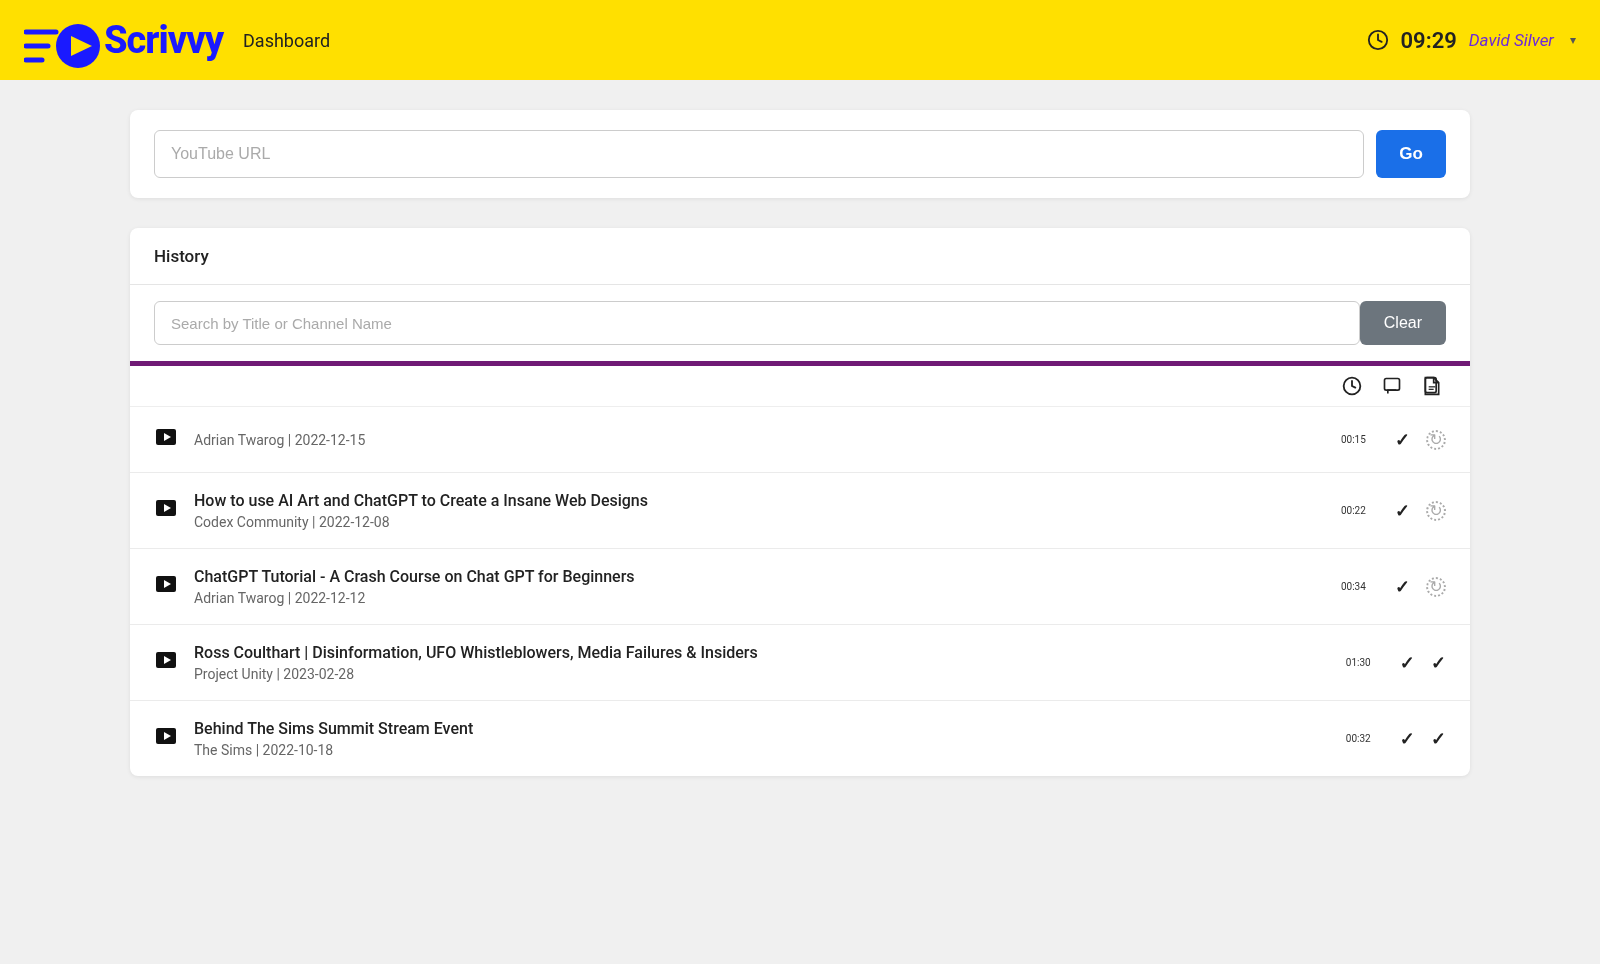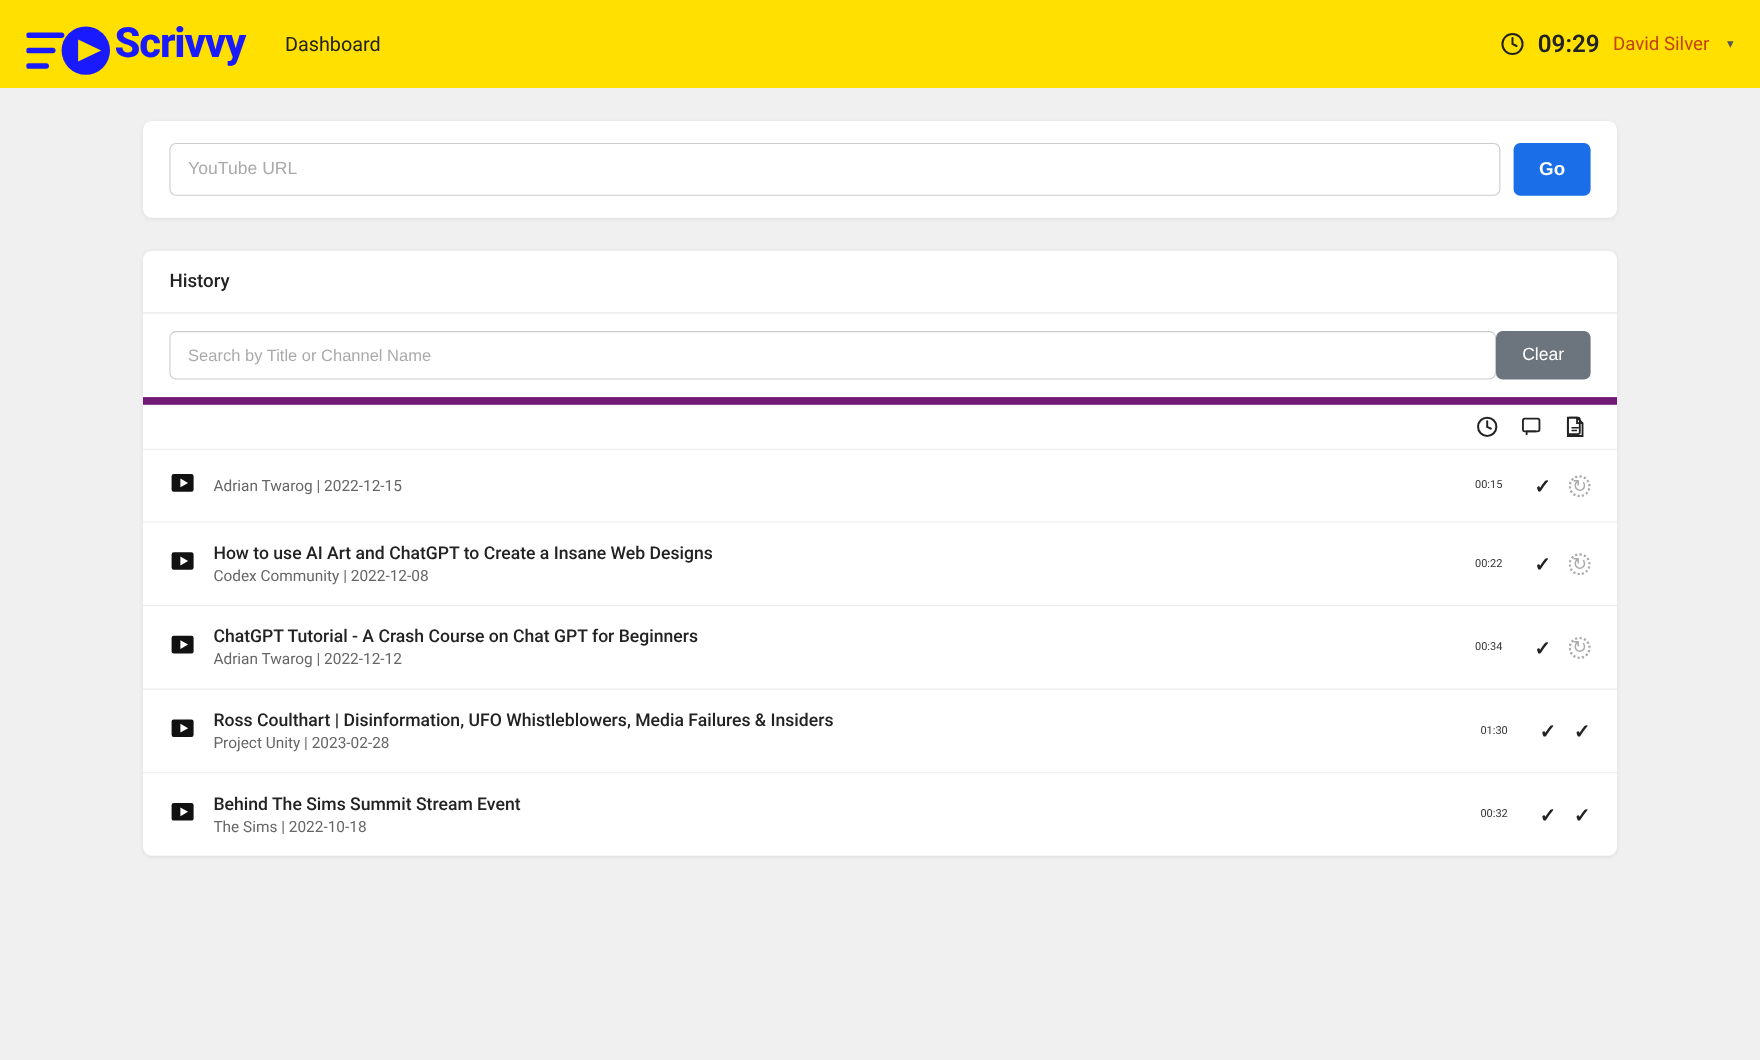--- a/index.html
+++ b/index.html
@@ -46,21 +46,20 @@
       font-size: 38px;
       font-weight: 800;
       color: #1a1aff;
       letter-spacing: -1px;
     }
 
     .nav-item {
       font-size: 18px;
       font-weight: 400;
       color: #222;
-      margin-left: 16px;
     }
 
     .header-right {
       display: flex;
       align-items: center;
       gap: 12px;
     }
 
     .clock-icon {
       width: 22px;
@@ -68,21 +67,22 @@
     }
 
     .time-text {
       font-size: 22px;
       font-weight: 600;
       color: #222;
     }
 
     .user-name {
       font-size: 17px;
-      color: #c2410c;
+      color: #6d28d9;
+      font-style: italic;
     }
 
     .chevron-down {
       font-size: 12px;
       color: #555;
       margin-left: 4px;
     }
 
     
     .main-content {
@@ -150,21 +150,21 @@
       font-size: 17px;
       font-weight: 500;
       color: #222;
     }
 
     .search-row {
       display: flex;
       gap: 0;
       align-items: center;
       padding: 16px 24px;
-      border-bottom: 7px solid #701a75;
+      border-bottom: 5px solid #701a75;
     }
 
     .search-input {
       flex: 1;
       height: 44px;
       border: 1.5px solid #ccc;
       border-radius: 6px;
       padding: 0 16px;
       font-size: 15px;
       color: #444;

